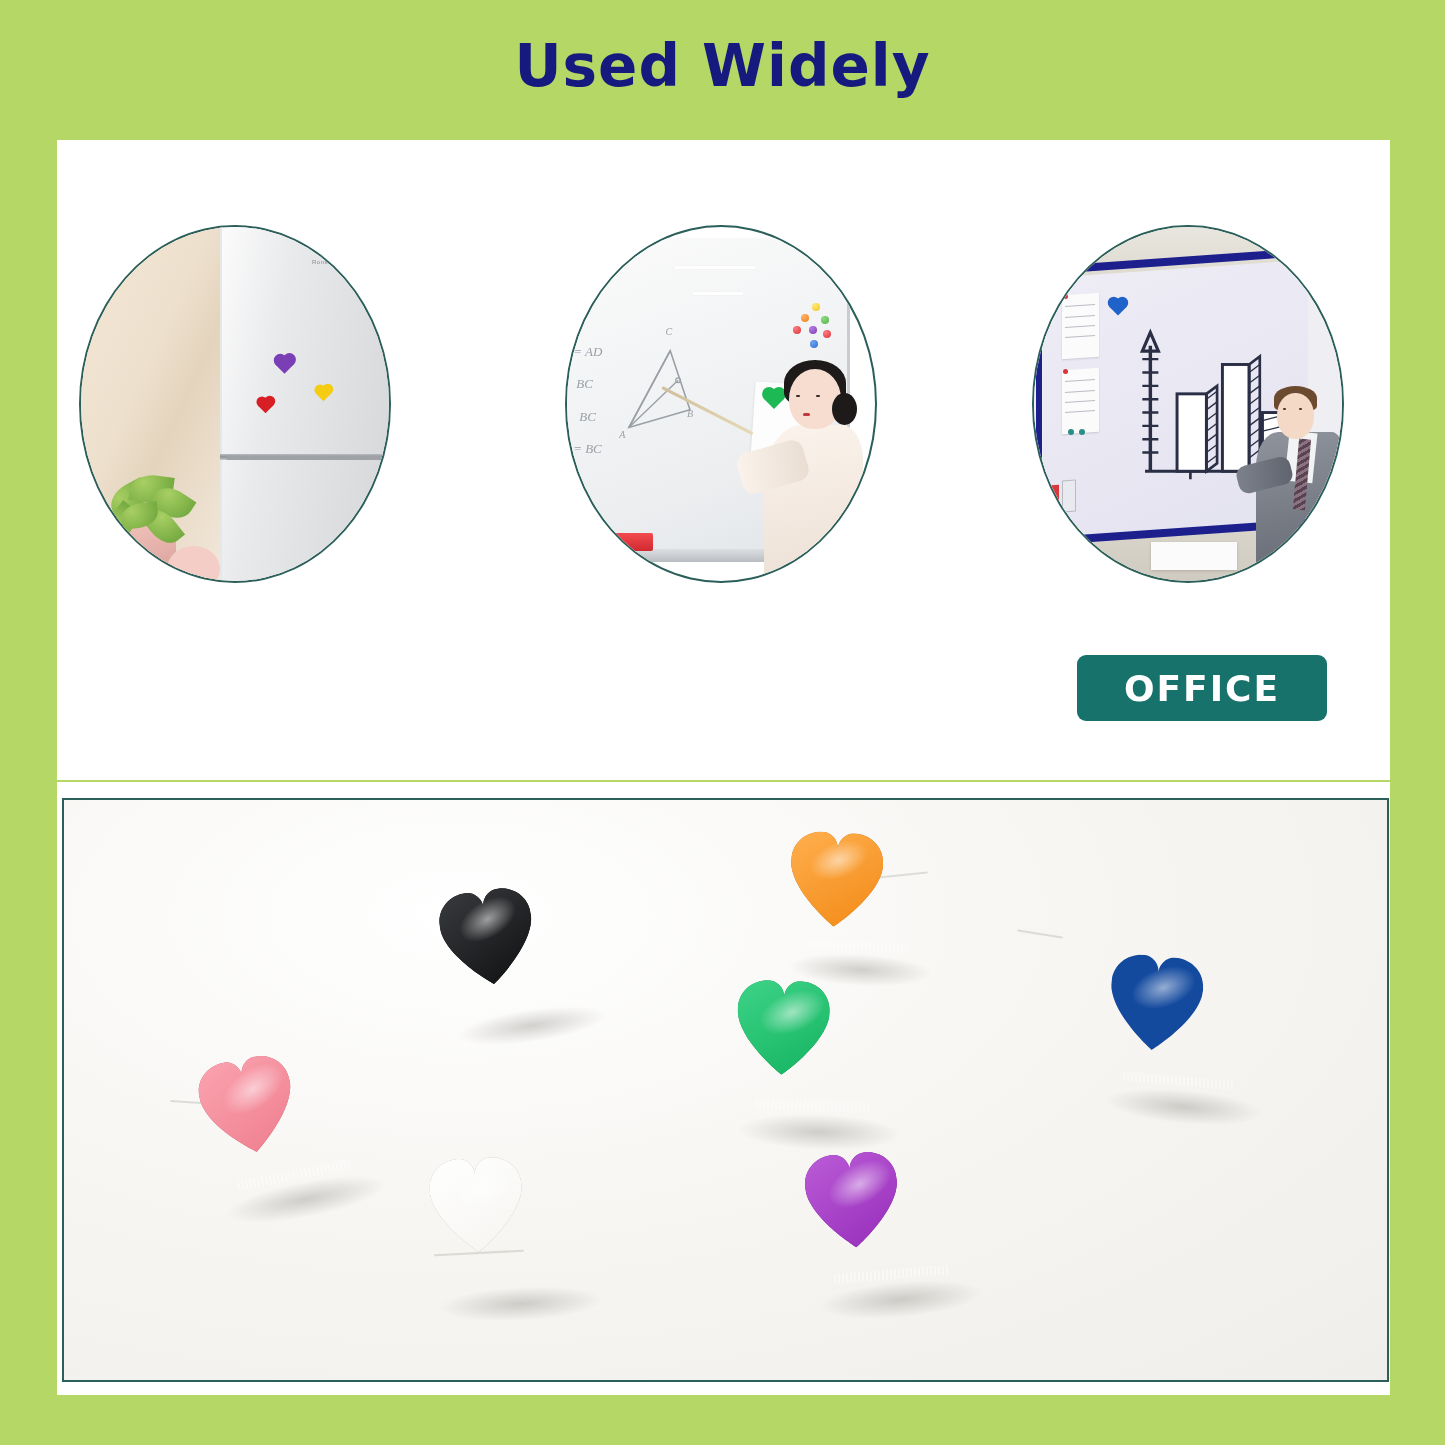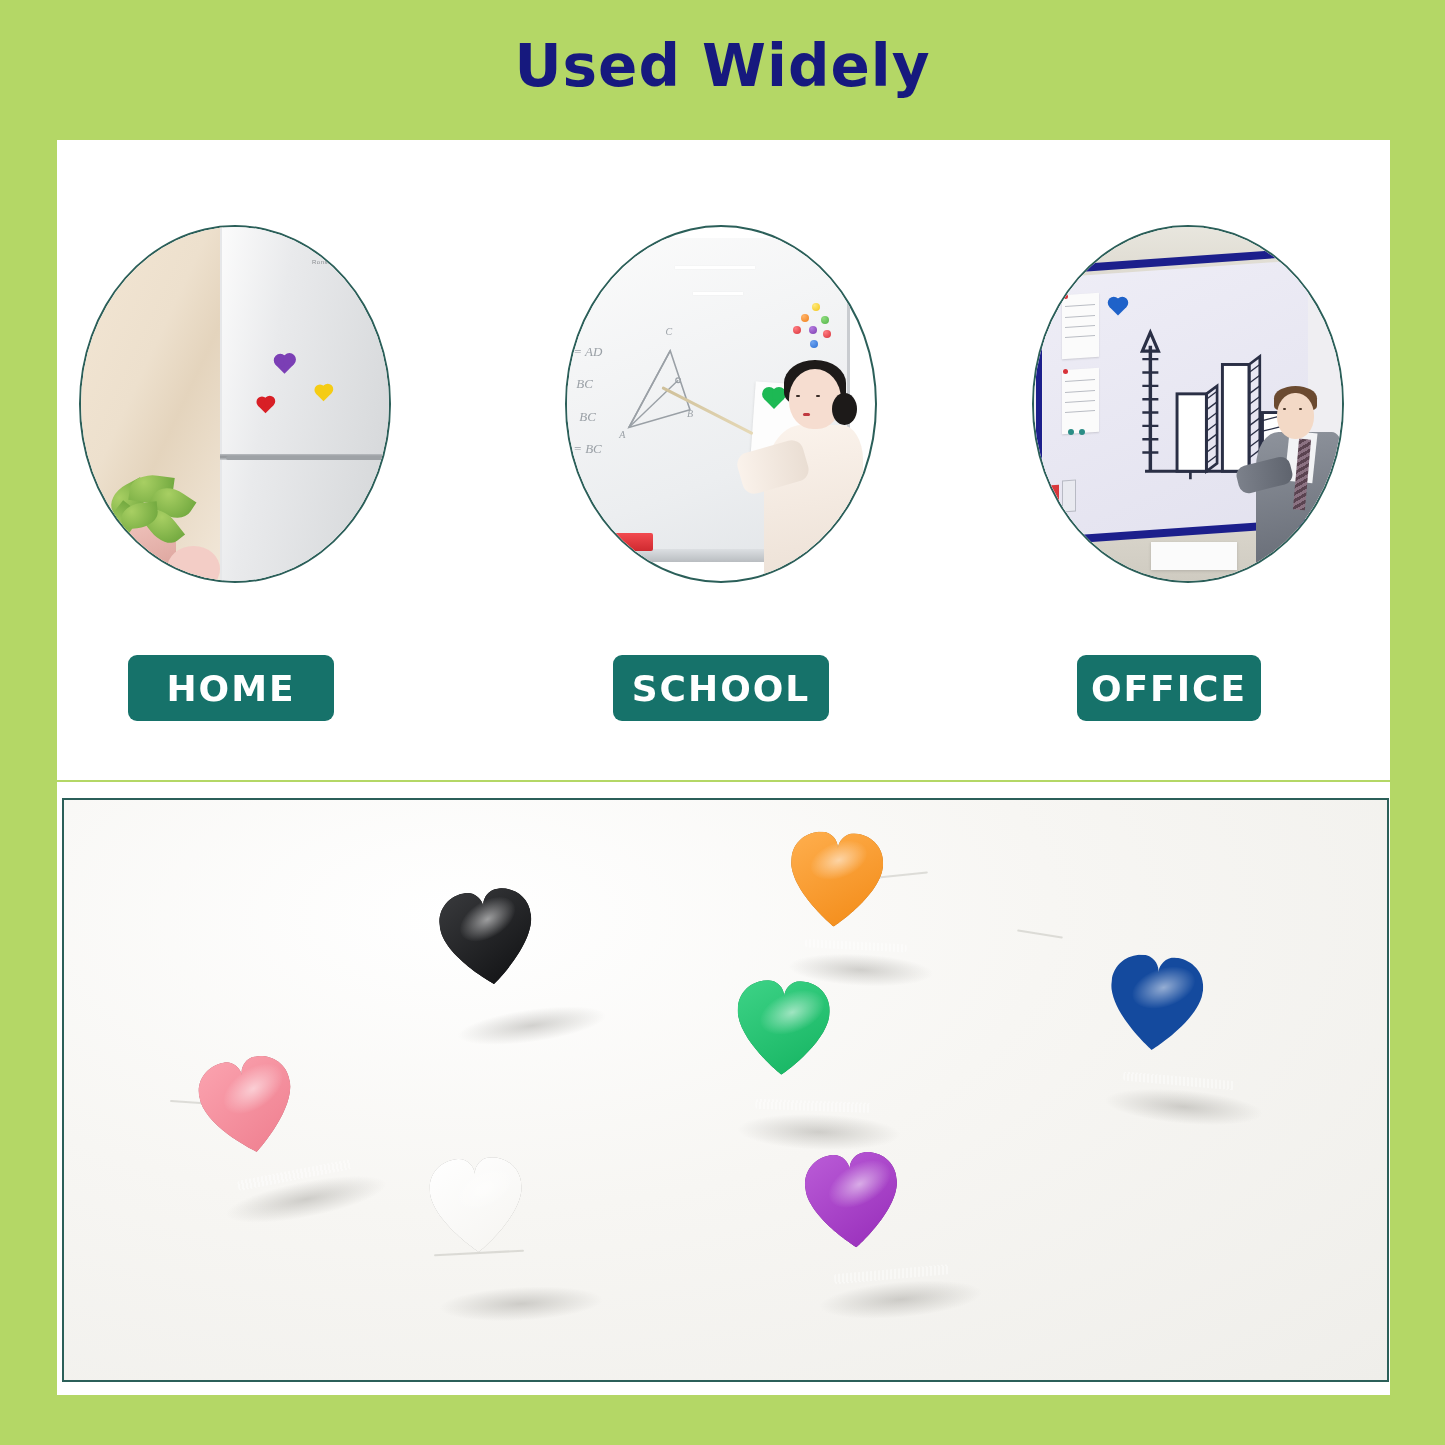--- a/index.html
+++ b/index.html
@@ -242,21 +242,21 @@
     background: #16726a;
     display: flex; align-items: center; justify-content: center;
     color: #ffffff;
     font-family: "DejaVu Sans", sans-serif;
     font-size: 36px;
     font-weight: 700;
     letter-spacing: 2px;
   }
   #badge-home   { left: 128px;  top: 655px; width: 206px; }
   #badge-school { left: 613px;  top: 655px; width: 216px; }
-  #badge-office { left: 1077px; top: 655px; width: 184px; }
+  #badge-office { left: 1077px; top: 655px; width: 250px; }
 
   
   #product-panel {
     position: absolute;
     left: 57px; top: 782px;
     width: 1333px; height: 613px;
     background: #ffffff;
   }
   #product-photo {
     position: absolute;
@@ -490,22 +490,20 @@
         <div class="man-arm"></div>
         <div class="man-hair"></div>
         <div class="man-head"></div>
         <div style="position:absolute;left:81%;top:51%;width:3px;height:2px;background:#4a3628;border-radius:2px;"></div>
         <div style="position:absolute;left:86%;top:51%;width:3px;height:2px;background:#4a3628;border-radius:2px;"></div>
         <div class="office-desk"></div>
       </div>
     </div>
   </div>
 
-  <div class="badge" id="badge-home">HOME</div>
-  <div class="badge" id="badge-school">SCHOOL</div>
   <div class="badge" id="badge-office">OFFICE</div>
 
   <div id="product-panel">
     <div id="product-photo">
 
       <div class="surface-scratch" style="left:60%;top:13%;width:70px;height:2px;transform:rotate(-6deg);"></div>
       <div class="surface-scratch" style="left:72%;top:23%;width:46px;height:2px;transform:rotate(9deg);"></div>
       <div class="surface-scratch" style="left:28%;top:78%;width:90px;height:2px;transform:rotate(-3deg);"></div>
       <div class="surface-scratch" style="left:8%;top:52%;width:60px;height:2px;transform:rotate(4deg);"></div>
 

